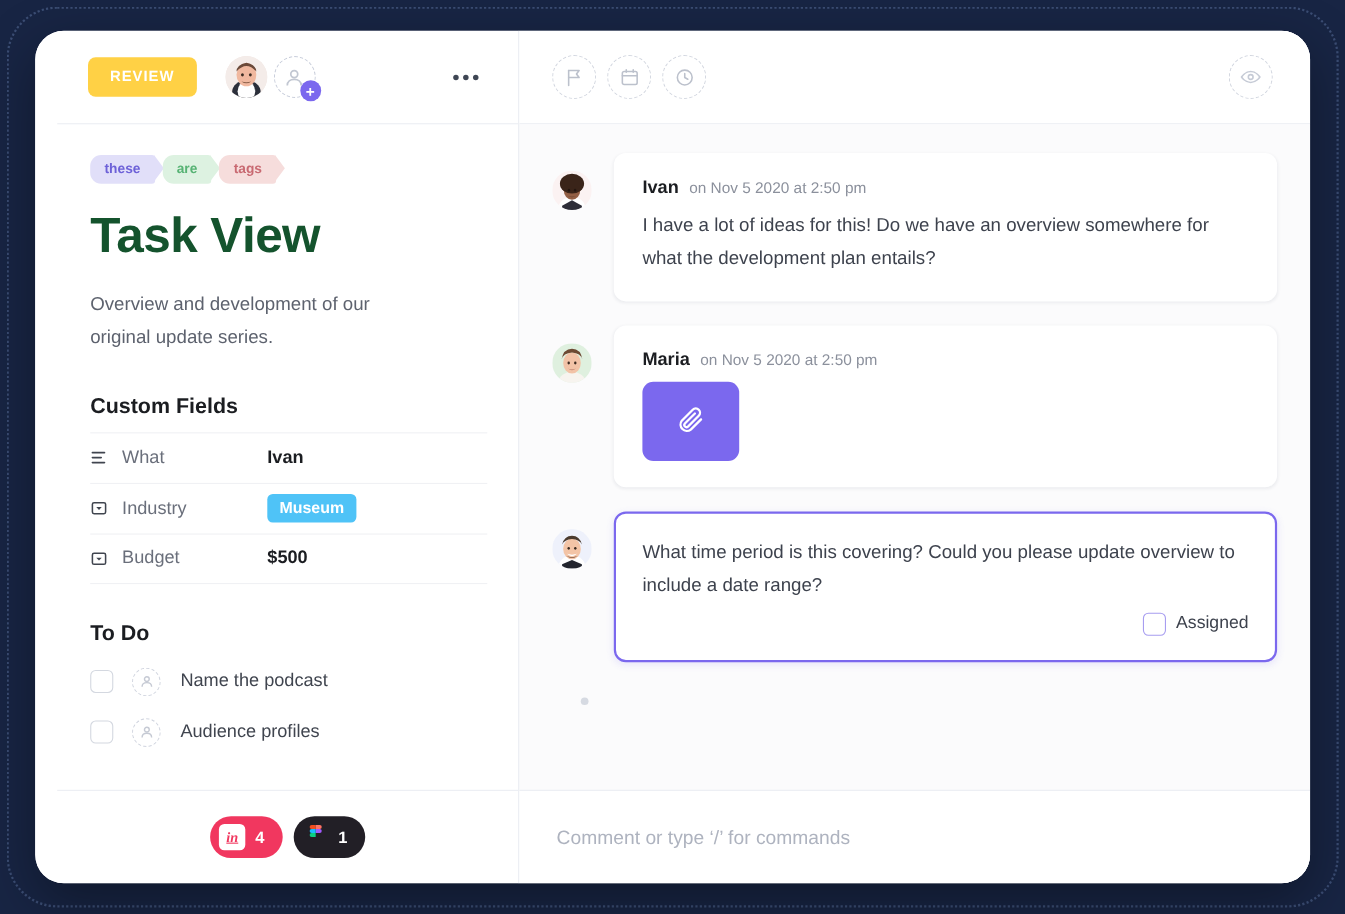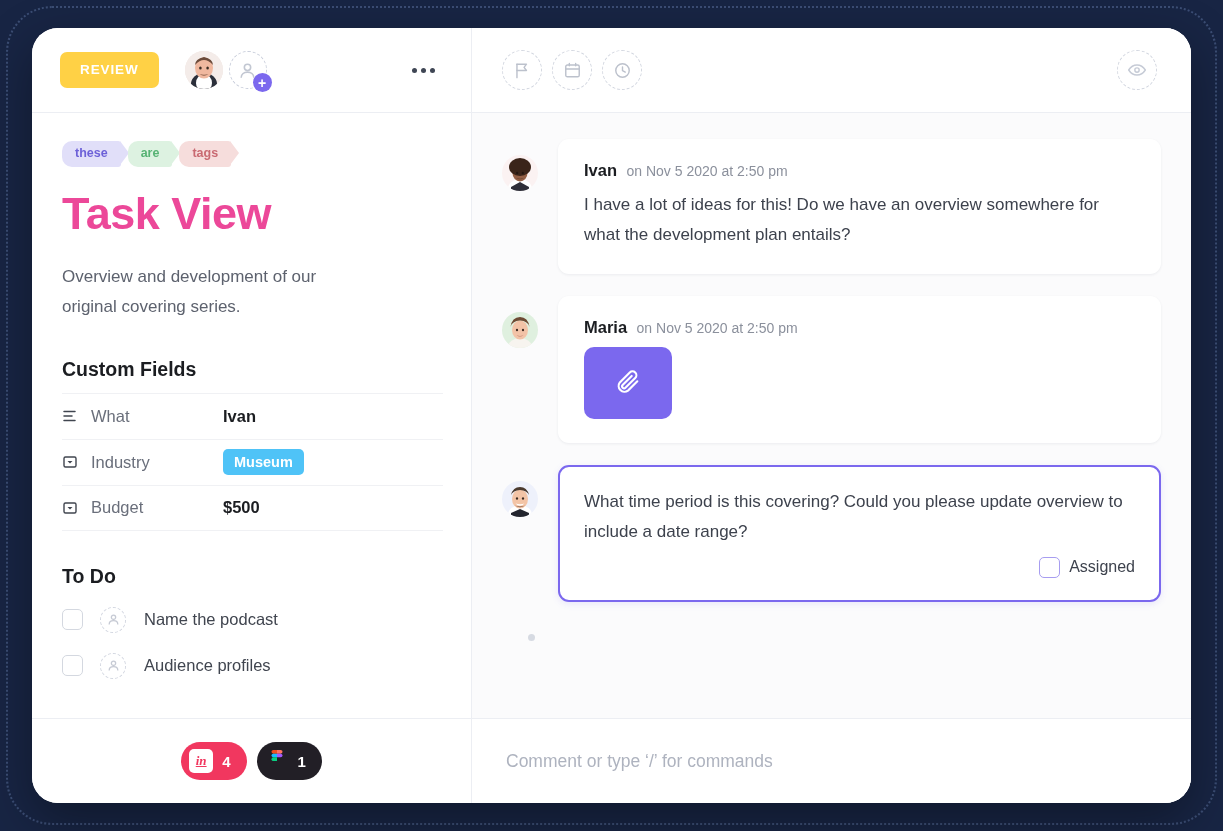--- a/index.html
+++ b/index.html
@@ -40,20 +40,21 @@
 
   
   .left-panel {
     width: 440px;
     height: 100%;
     border-right: 1px solid #eceef3;
     display: flex;
     flex-direction: column;
     background: #fff;
     position: relative;
+    padding-left: 20px;
   }
 
   .left-header {
     height: 85px;
     border-bottom: 1px solid #eceef3;
     display: flex;
     align-items: center;
     padding: 0 28px 0 28px;
     flex: none;
   }
@@ -143,21 +144,21 @@
   .tag-these { background: #e1dff9; color: #6d61d8; }
   .tag-these::after { border-left-color: #e1dff9; }
   .tag-are { background: #ddf2e1; color: #57b374; }
   .tag-are::after { border-left-color: #ddf2e1; }
   .tag-tags { background: #f6dddc; color: #c96a72; }
   .tag-tags::after { border-left-color: #f6dddc; }
 
   .task-title {
     font-size: 45px;
     font-weight: bold;
-    color: #ec4899;
+    color: #14532d;
     letter-spacing: -.5px;
     margin-bottom: 24px;
     line-height: 1.1;
   }
 
   .task-desc {
     font-size: 17px;
     color: #5d626e;
     line-height: 1.75;
     max-width: 310px;
@@ -457,21 +458,21 @@
 
     <div class="left-body">
 
       <div class="tags-row">
         <span class="tag tag-these">these</span>
         <span class="tag tag-are">are</span>
         <span class="tag tag-tags">tags</span>
       </div>
 
       <h1 class="task-title">Task View</h1>
-      <p class="task-desc">Overview and development of our original covering series.</p>
+      <p class="task-desc">Overview and development of our original update series.</p>
 
       <h2 class="section-title">Custom Fields</h2>
 
       <div class="fields">
 
         <div class="field-row">
           <span class="field-icon">
             <svg width="16" height="16" viewBox="0 0 16 16" fill="none" stroke="#40454f" stroke-width="1.5" stroke-linecap="round">
               <path d="M2 3.5h11M2 8h8M2 12.5h11"></path>
             </svg>

